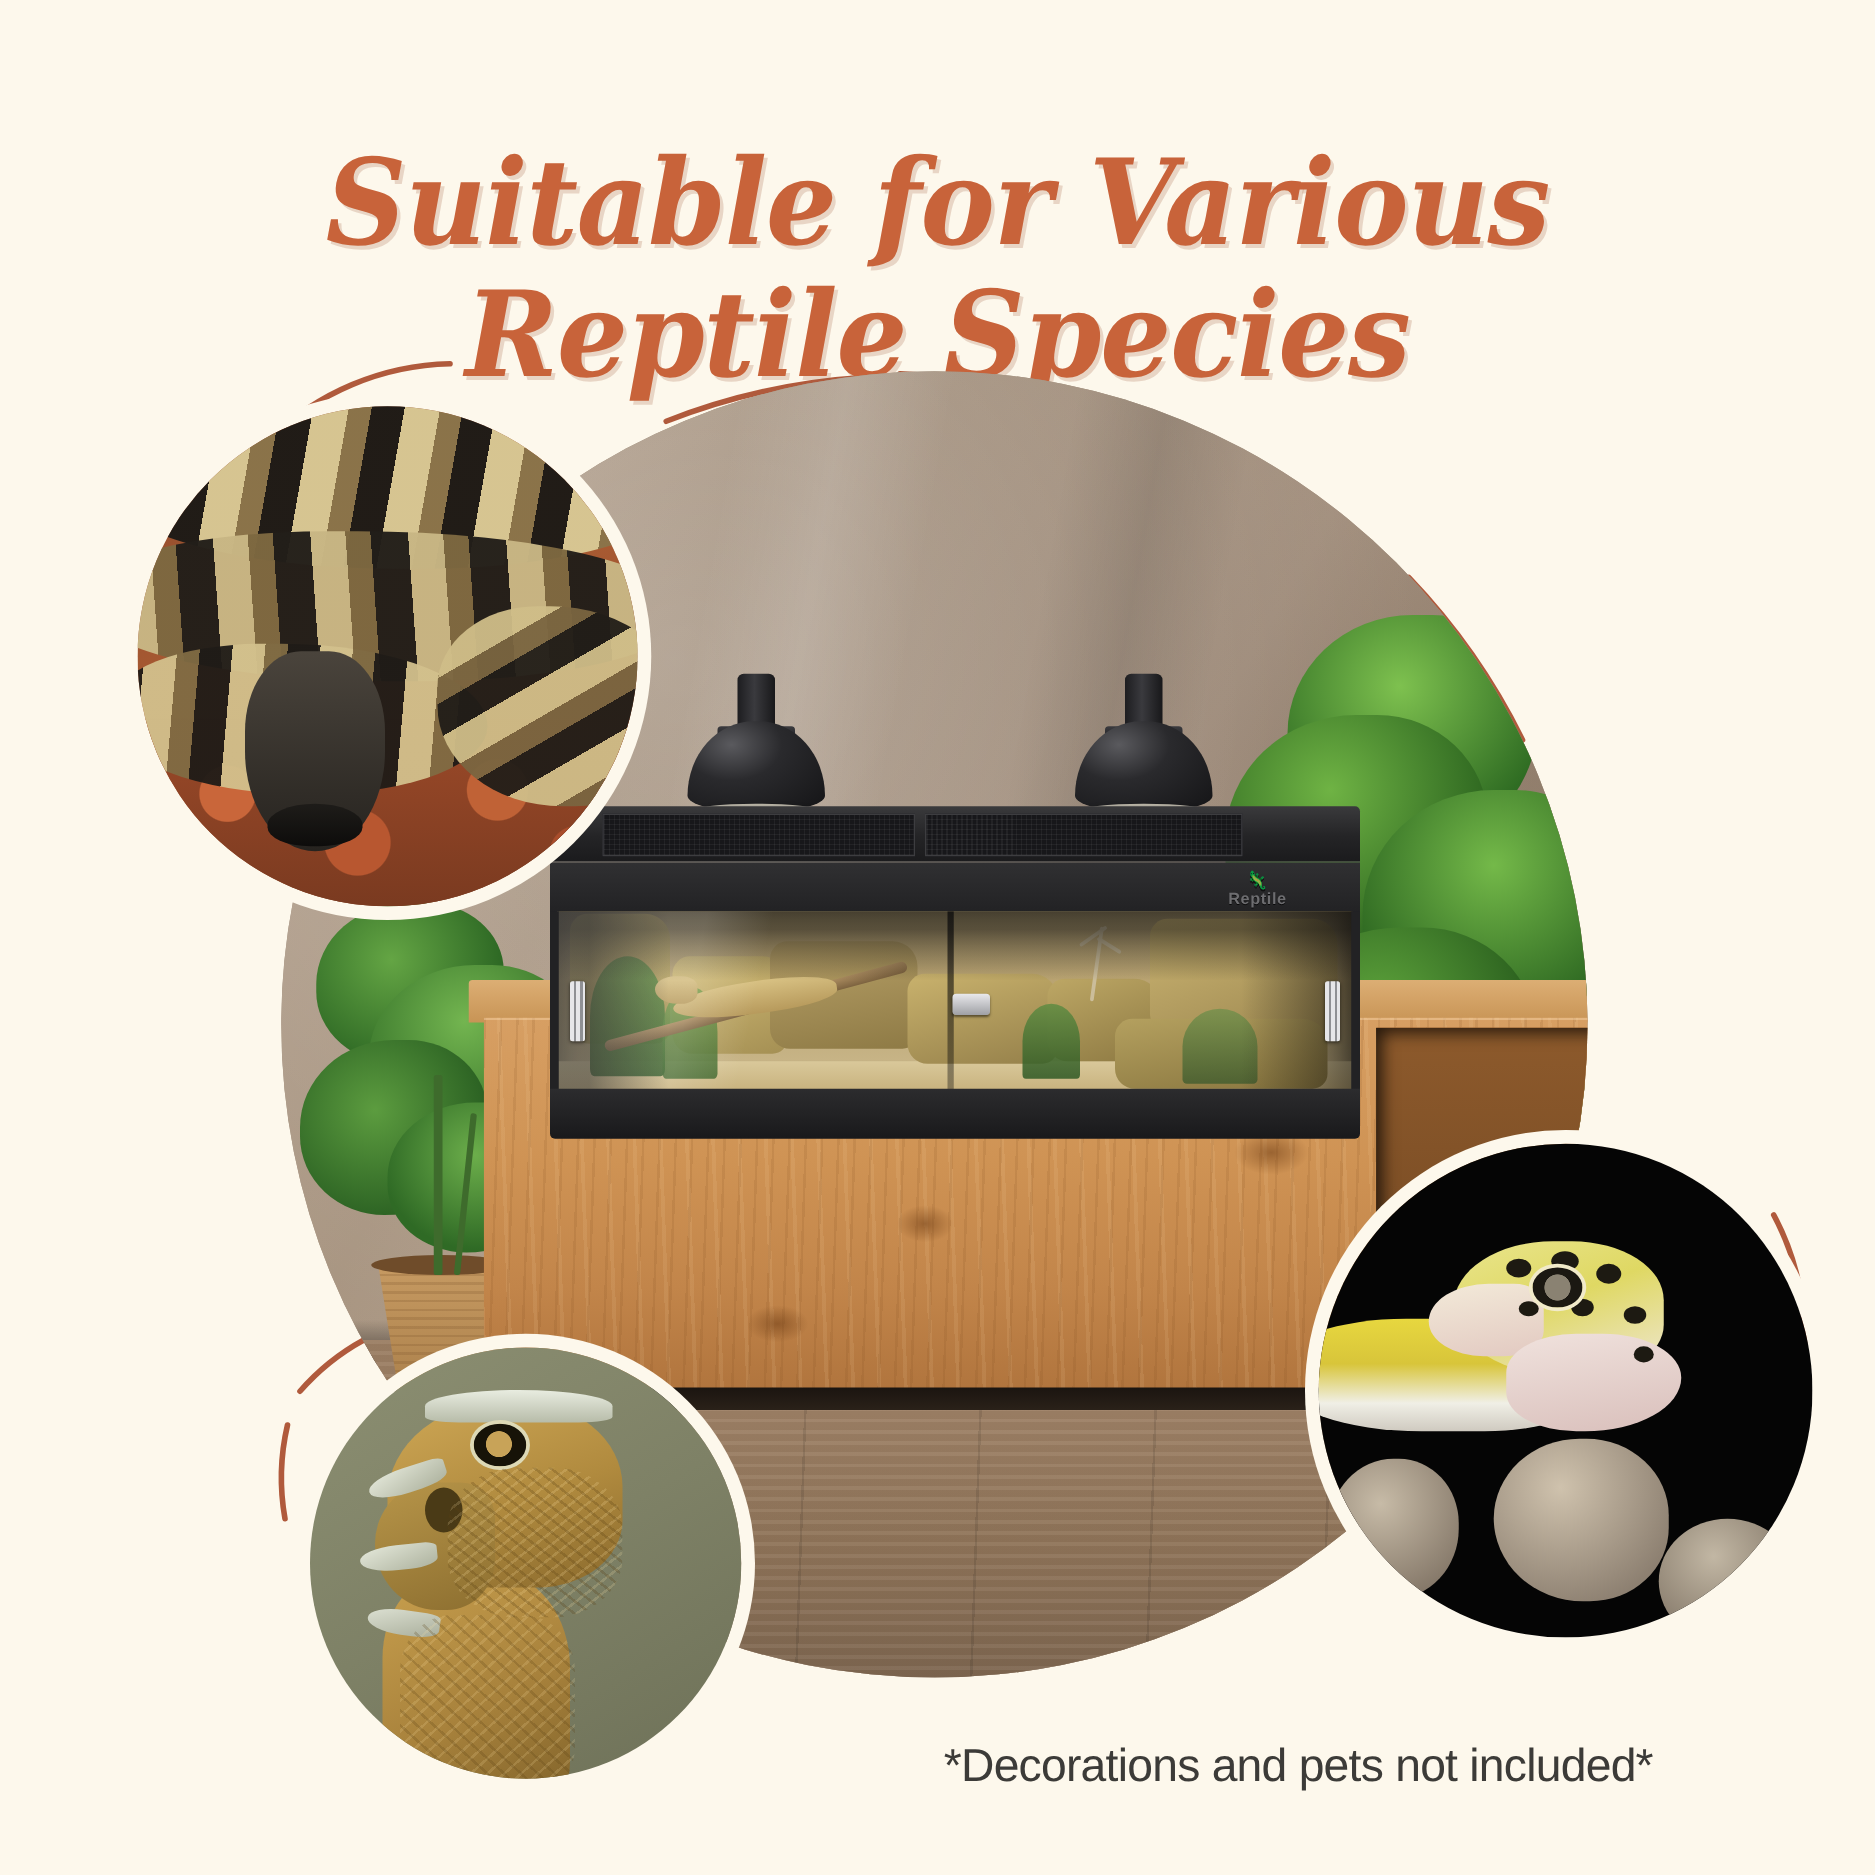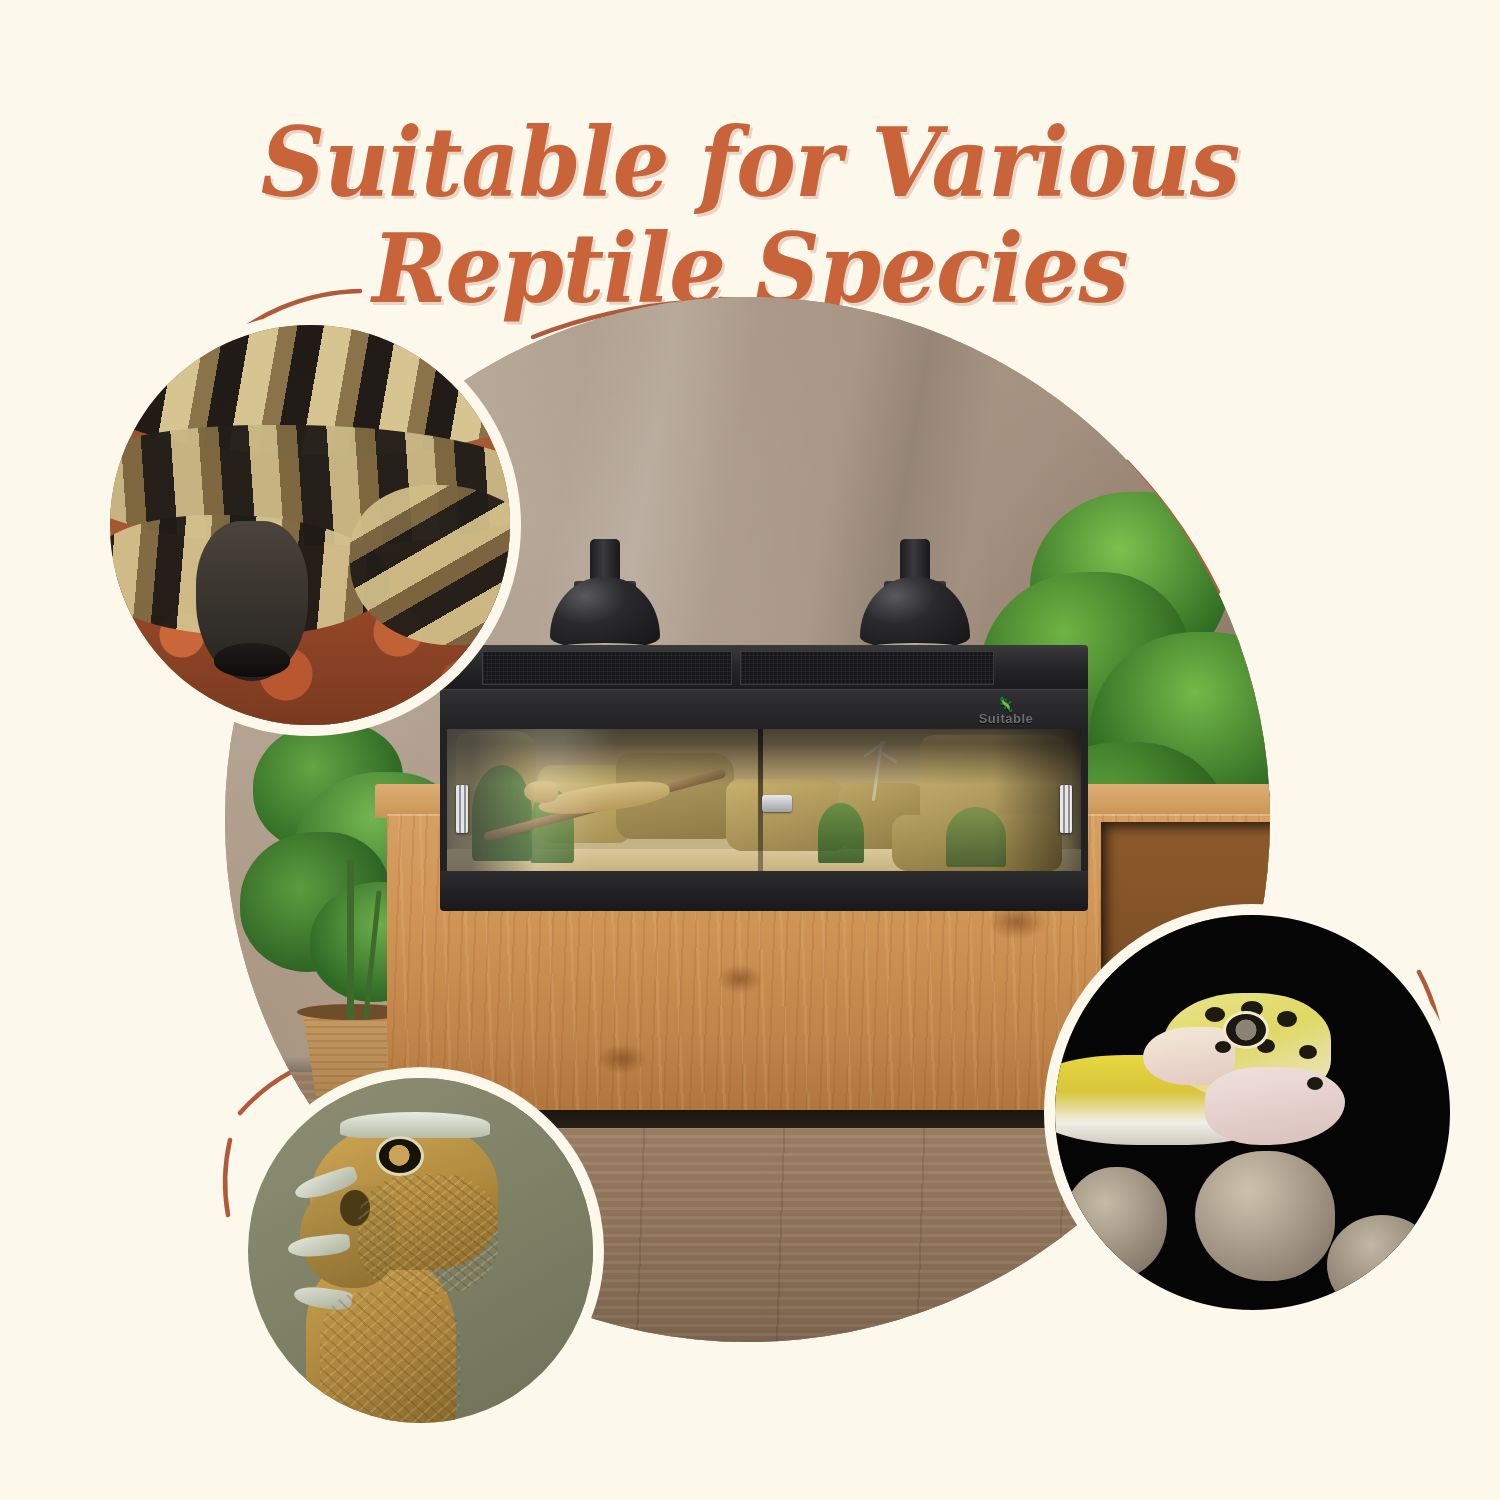--- a/index.html
+++ b/index.html
@@ -333,21 +333,21 @@
       </div>
 
       <div class="tank-hood">
         <div class="mesh m1"></div>
         <div class="mesh m2"></div>
       </div>
       <div class="tank-band"></div>
 
       <div class="brand">
         <span class="glyph">🦎</span>
-        <span>Suitable</span>
+        <span>Reptile</span>
       </div>
 
       <div class="glass">
         <div class="sand"></div>
 
         <div class="rock" style="left:10px;top:2px;width:80px;height:104px;background:linear-gradient(160deg,#cfb96f,#9d8a4c);"></div>
         <div class="rock" style="left:92px;top:36px;width:92px;height:78px;background:linear-gradient(160deg,#d6c07a,#a48f53);"></div>
         <div class="rock" style="left:170px;top:24px;width:118px;height:86px;background:linear-gradient(170deg,#b9a269,#8e7a45);"></div>
         <div class="rock" style="left:280px;top:50px;width:120px;height:72px;background:linear-gradient(165deg,#c9b26d,#95804a);"></div>
         <div class="rock" style="left:392px;top:54px;width:90px;height:66px;background:linear-gradient(160deg,#bda765,#8d7942);"></div>
@@ -468,14 +468,15 @@
 
       <div style="position:absolute;left:110px;top:96px;width:140px;height:120px;border-radius:40%;
         background:repeating-linear-gradient(38deg, rgba(90,65,20,.25) 0 2px, rgba(0,0,0,0) 2px 8px),
                    repeating-linear-gradient(-38deg, rgba(255,230,170,.18) 0 2px, rgba(0,0,0,0) 2px 8px);"></div>
       <div style="position:absolute;left:72px;top:214px;width:140px;height:150px;border-radius:30%;
         background:repeating-linear-gradient(42deg, rgba(90,65,20,.22) 0 2px, rgba(0,0,0,0) 2px 9px),
                    repeating-linear-gradient(-42deg, rgba(255,230,170,.16) 0 2px, rgba(0,0,0,0) 2px 9px);"></div>
     </div>
   </div>
 
+  <div class="footnote">*Decorations and pets not included*</div>
 
 </div>
 
 </body></html>

